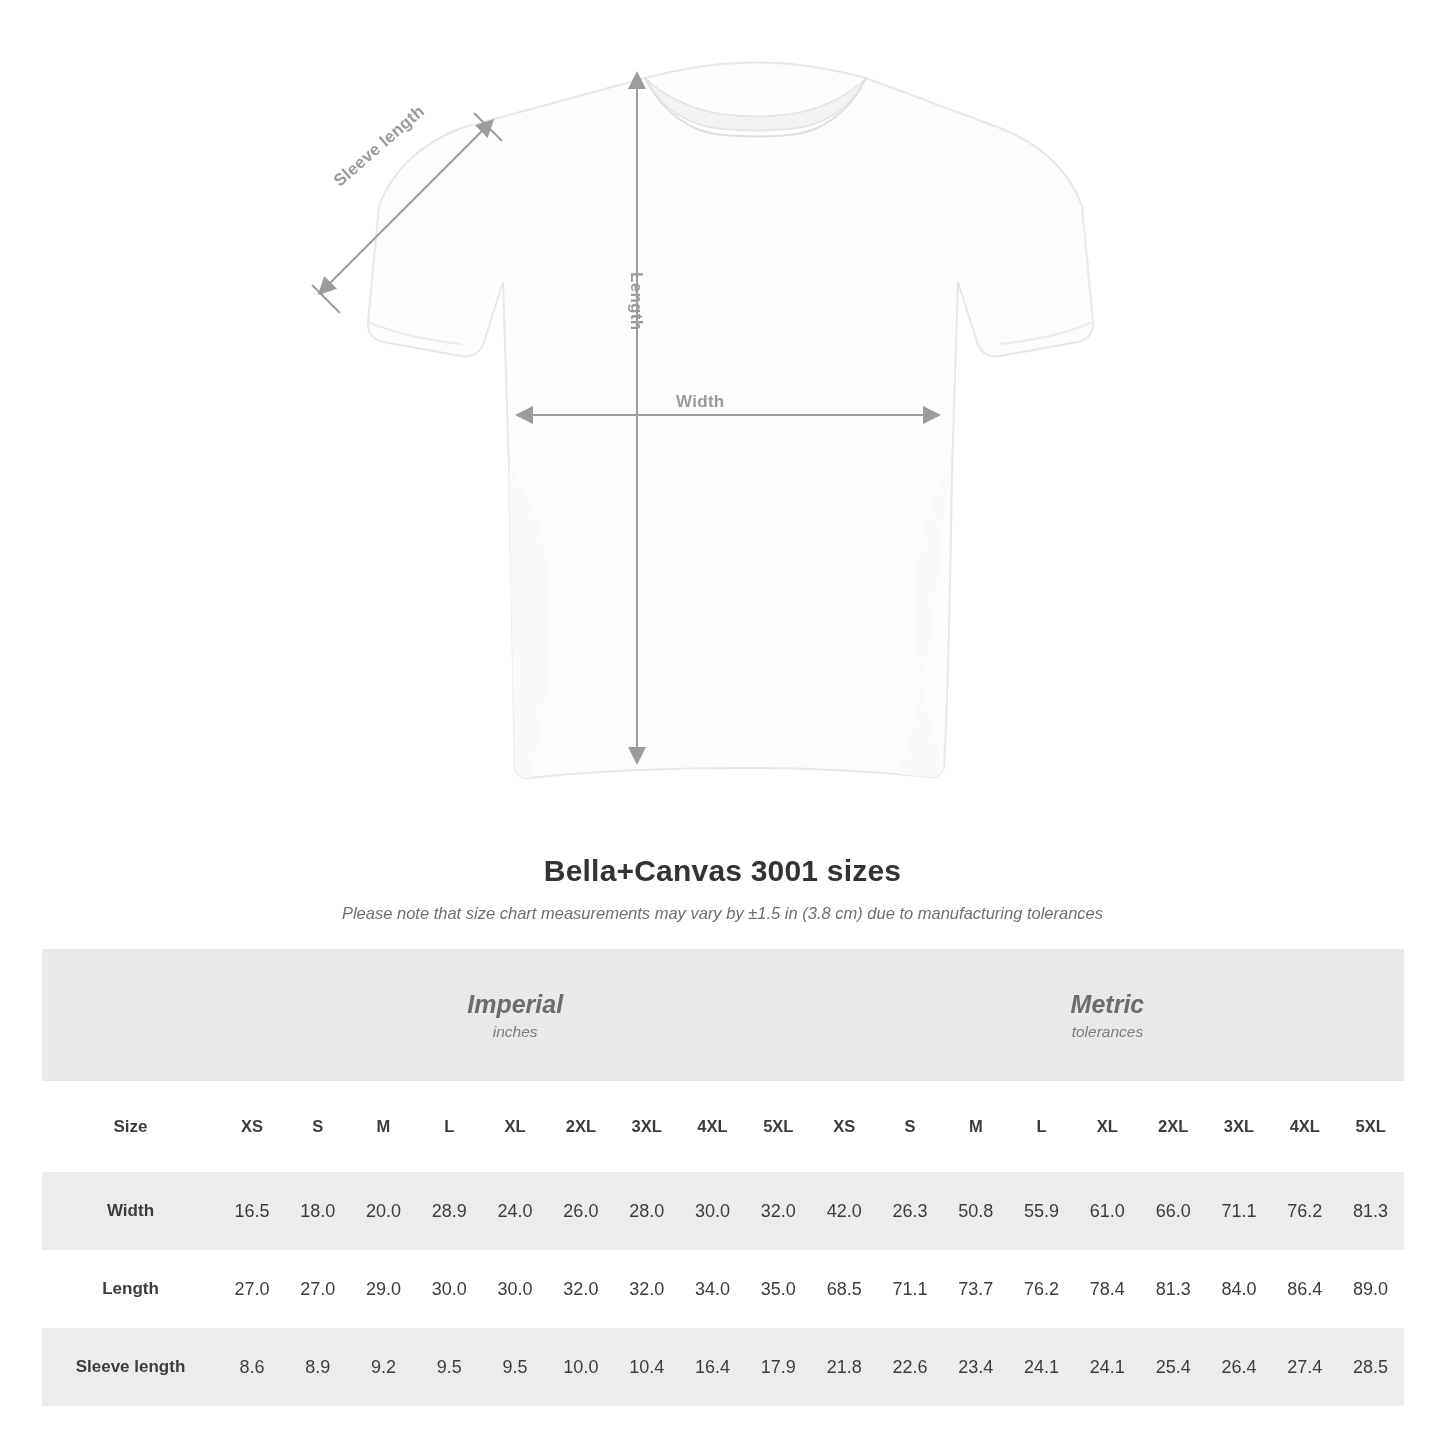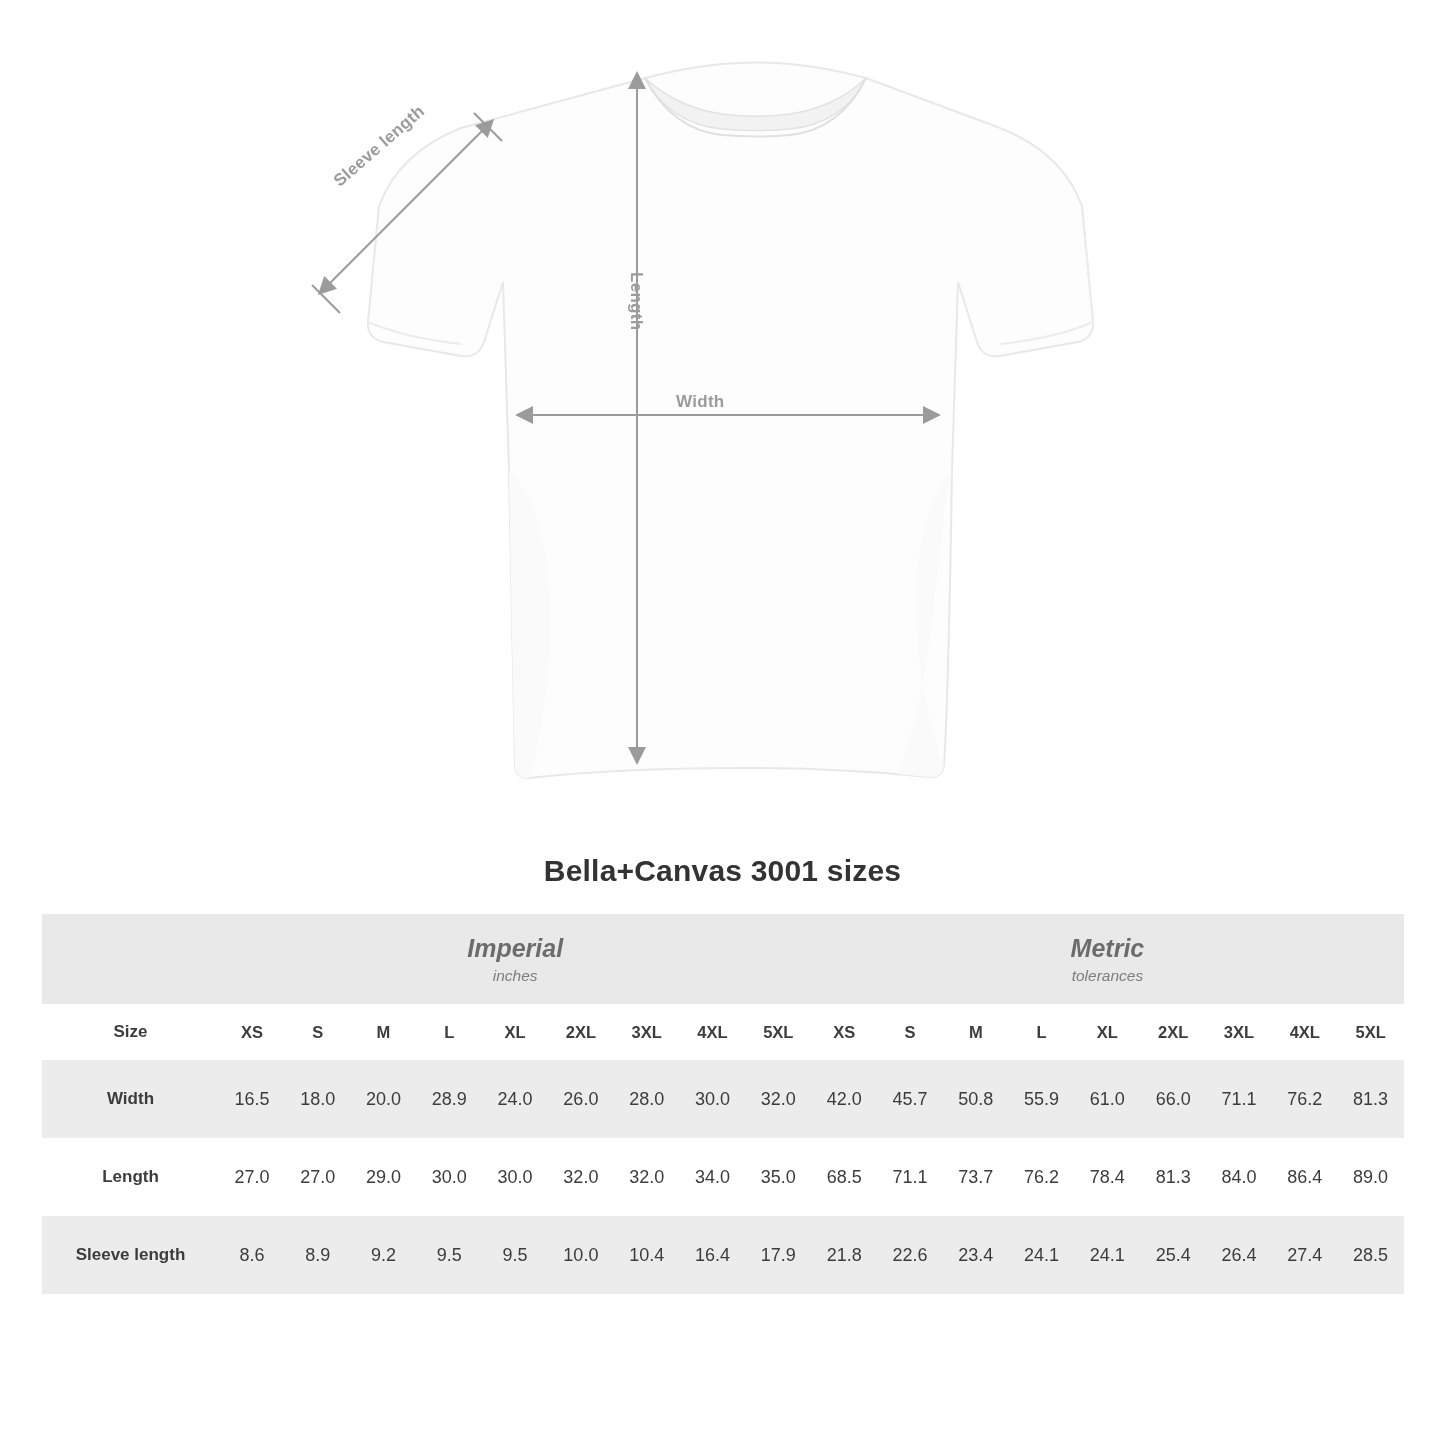--- a/index.html
+++ b/index.html
@@ -84,40 +84,40 @@
   table.size-table {
     border-collapse: collapse;
     width: 1361px;
     table-layout: fixed;
   }
   table.size-table td, table.size-table th {
     padding: 0;
     margin: 0;
   }
   .unit-header td {
-    height: 90px;
+    height: 132px;
     background: #e9e9e9;
     text-align: center;
     vertical-align: middle;
   }
   .unit-sys {
     font-size: 25px;
     font-style: italic;
     font-weight: bold;
     color: #6c6c6c;
     line-height: 1.2;
   }
   .unit-sub {
     font-size: 15.5px;
     font-style: italic;
     color: #7d7d7d;
     margin-top: 4px;
   }
   .row-head td {
-    height: 56px;
+    height: 91px;
     background: #ffffff;
     text-align: center;
     vertical-align: middle;
     font-size: 16.5px;
     font-weight: bold;
     color: #3c3c3c;
   }
   .row-head td.lbl { font-size: 17px; }
   .data-row td {
     height: 78px;
@@ -199,20 +199,21 @@
       <line x1="474" y1="113" x2="502" y2="141" stroke="#9b9b9b" stroke-width="2"></line>
     </svg>
 
     <div class="dim-label sleeve">Sleeve length</div>
     <div class="dim-label length">Length</div>
     <div class="dim-label width">Width</div>
   </div>
 
   <div class="title-block">
     <h1 class="chart-title">Bella+Canvas 3001 sizes</h1>
+    <p class="chart-note">Please note that size chart measurements may vary by ±1.5 in (3.8 cm) due to manufacturing tolerances</p>
   </div>
 
   <div class="table-wrap">
     <table class="size-table">
       <colgroup>
         <col class="col-lbl">
         <col class="col-v">
           <col class="col-v">
           <col class="col-v">
           <col class="col-v">
@@ -271,21 +272,21 @@
           <td>16.5</td>
           <td>18.0</td>
           <td>20.0</td>
           <td>28.9</td>
           <td>24.0</td>
           <td>26.0</td>
           <td>28.0</td>
           <td>30.0</td>
           <td>32.0</td>
           <td>42.0</td>
-          <td>45.7</td>
+          <td>26.3</td>
           <td>50.8</td>
           <td>55.9</td>
           <td>61.0</td>
           <td>66.0</td>
           <td>71.1</td>
           <td>76.2</td>
           <td>81.3</td>
         </tr>
 
         <tr class="data-row plain">

